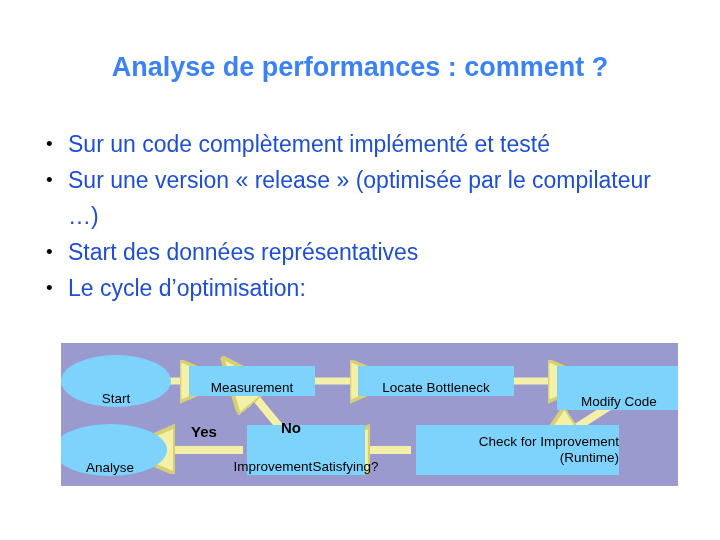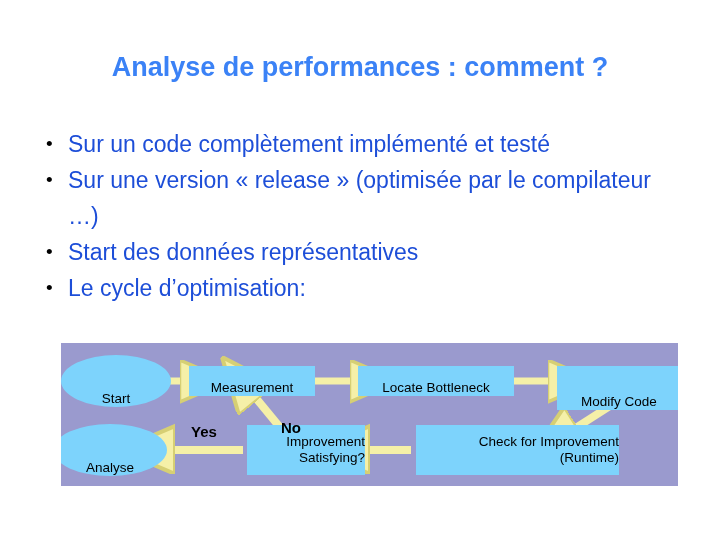--- a/index.html
+++ b/index.html
@@ -151,21 +151,21 @@
 
     <div class="node" style="left:496px; top:23px; width:124px; height:44px;">
       <span>Modify Code</span>
     </div>
 
     <div class="node" style="left:355px; top:82px; width:203px; height:50px; flex-direction:column;">
       <span>Check for Improvement</span>
       <span>(Runtime)</span>
     </div>
 
-    <div class="node" style="left:186px; top:82px; width:118px; height:50px; flex-direction:column;">
+    <div class="node" style="left:186px; top:82px; width:118px; height:50px; ">
       <span>Improvement</span>
       <span>Satisfying?</span>
     </div>
 
     <div class="node ellipse" style="left:-8px; top:81px; width:114px; height:52px;">
       <span>Analyse</span>
     </div>
 
     <div class="flow-label" style="left:220px; top:61px;margin-top:15px;">No</div>
 

